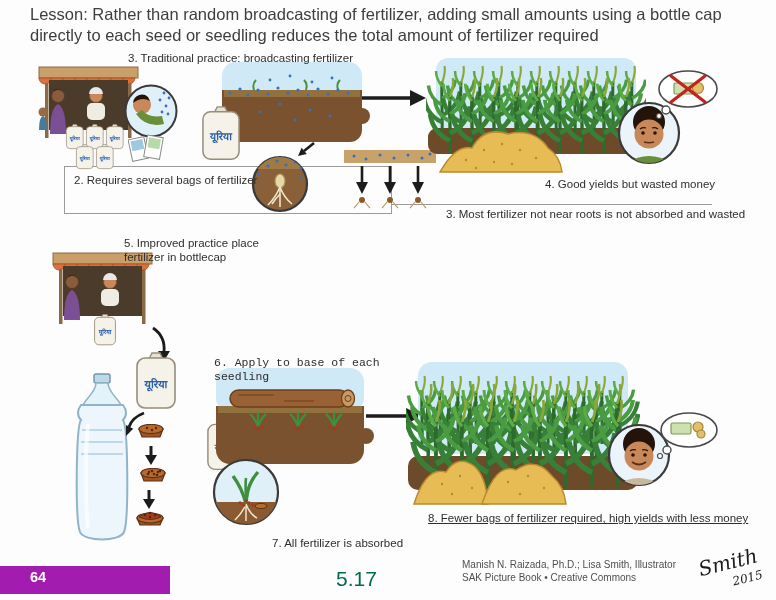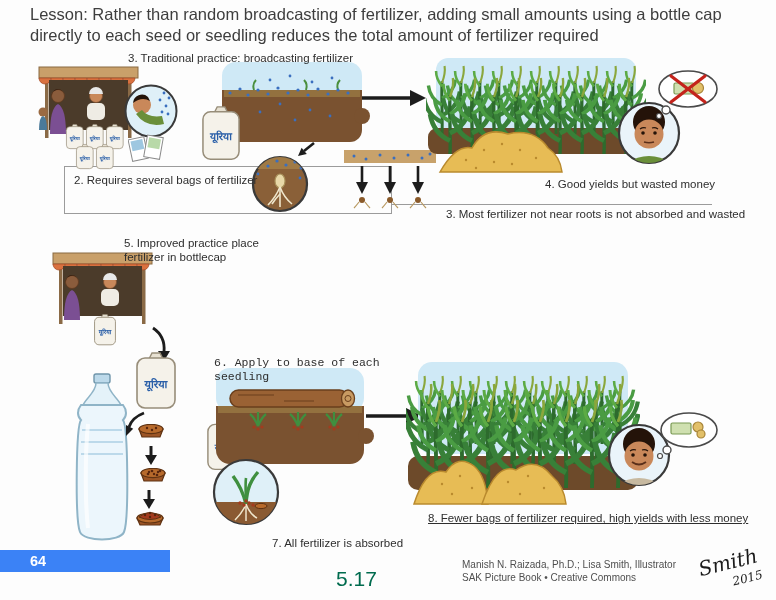--- a/index.html
+++ b/index.html
@@ -15,22 +15,22 @@
   .title {
     position: absolute; left: 30px; top: 4px; width: 740px;
     font-size: 16.5px; line-height: 1.28; color: #3e3e3e;
   }
   .step {
     position: absolute; font-size: 11.5px; color: #2e2e2e; line-height: 1.25;
   }
   .frame { position: absolute; border: 1px solid #9b9b9b; pointer-events: none; }
   .hline { position: absolute; border-top: 1px solid #9b9b9b; pointer-events: none; }
   .footer-bar {
-    position: absolute; left: 0; top: 550px; width: 170px; height: 22px;
-    background: #3b82f6; color: #ffffff; font-weight: bold; font-size: 14.5px;
+    position: absolute; left: 0; top: 566px; width: 170px; height: 28px;
+    background: #a21caf; color: #ffffff; font-weight: bold; font-size: 14.5px;
     line-height: 22px; padding-left: 30px;
   }
   .fig-num {
     position: absolute; left: 336px; top: 567px;
     color: #006B4E; font-size: 21px;
   }
   .credits {
     position: absolute; left: 462px; top: 558px; width: 228px;
     font-size: 10px; color: #4f4f4f; line-height: 1.3;
   }

